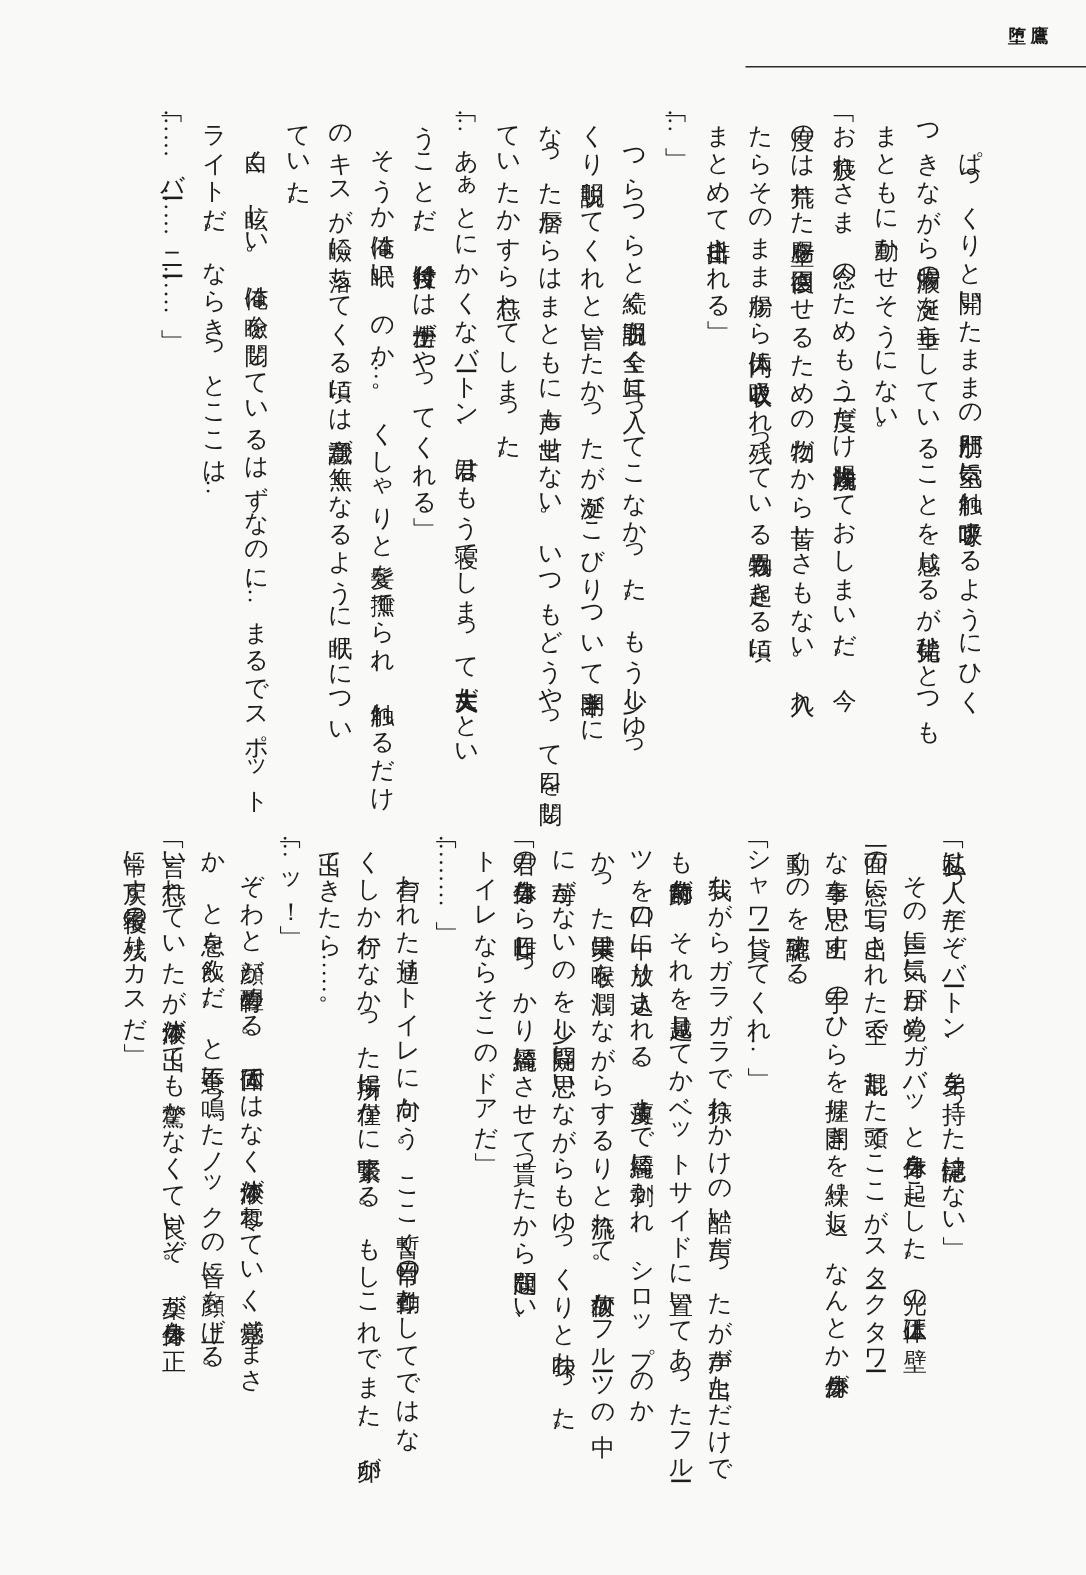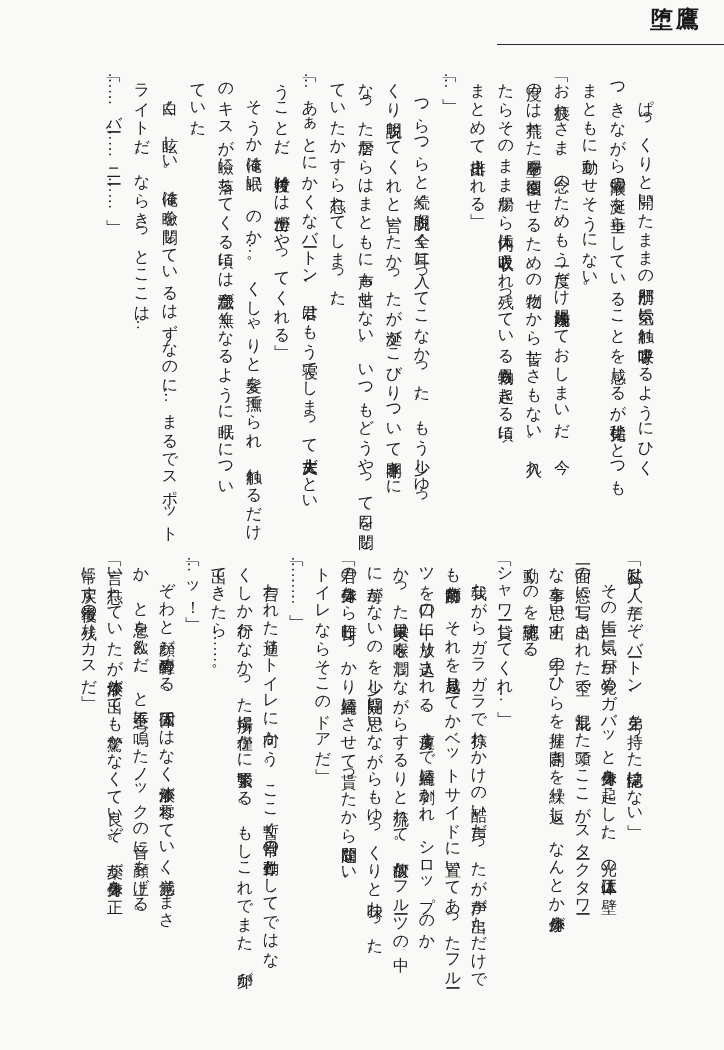--- a/index.html
+++ b/index.html
@@ -7,22 +7,22 @@
     position:relative;
     width:724px;height:1050px;
     background:#f9f9f7;
     font-family:"Liberation Serif","DejaVu Serif",serif;
     color:#1e1e1e;
     overflow:hidden;
     margin:0 auto;
   }
   .header-title{
     position:absolute;
-    top:4px;right:22px;
-    font-size:23px;
+    top:16px;right:22px;
+    font-size:12px;
     font-weight:bold;
     letter-spacing:3px;
     color:#1a1a1a;
   }
   .header-rule{
     position:absolute;
     top:44px;left:497px;width:227px;
     border-top:1.6px solid #2a2a2a;
     height:0;
   }

